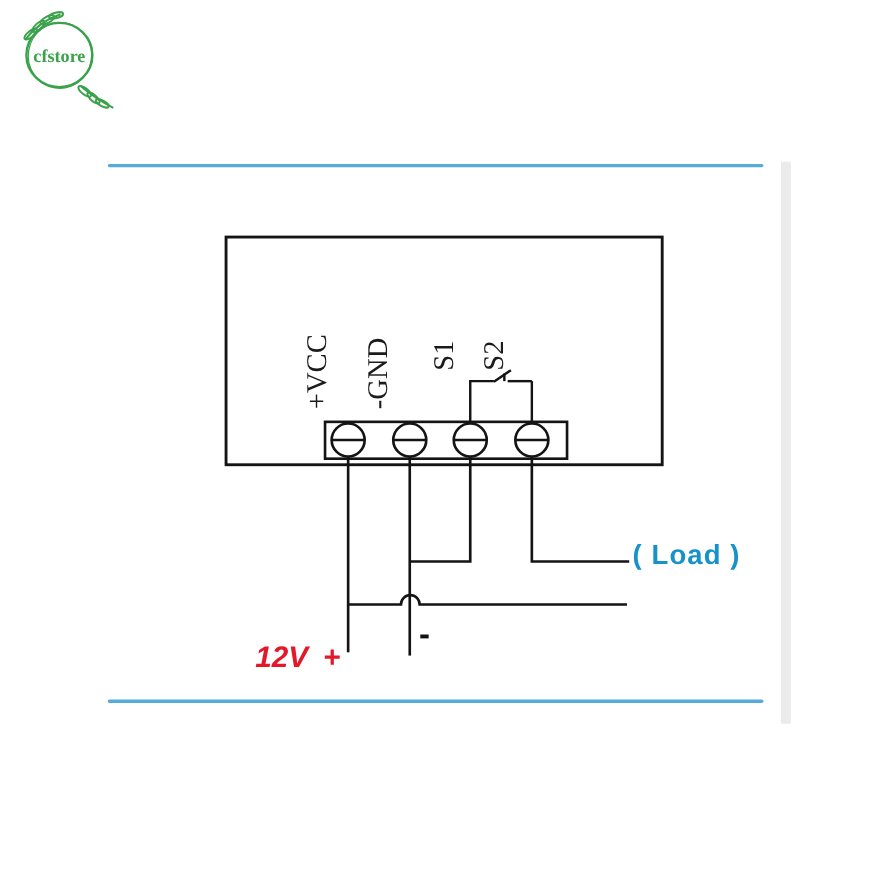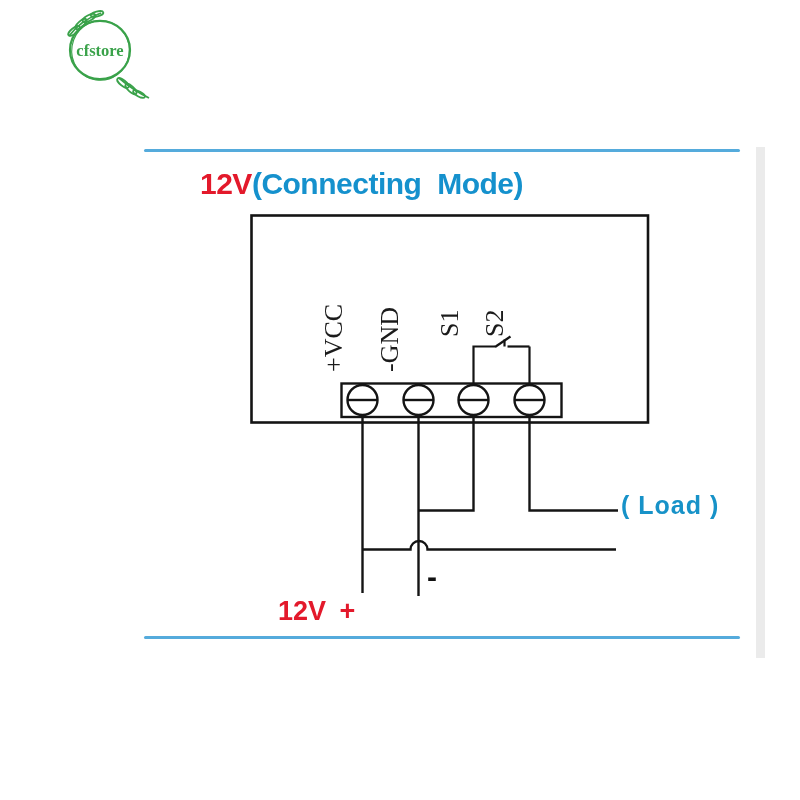--- a/index.html
+++ b/index.html
@@ -1,17 +1,17 @@
 <!DOCTYPE html>
 <html><head>
 <meta charset="utf-8">
 <style>
   html,body{margin:0;padding:0;background:#fff;}
   #canvas{position:relative;width:740px;height:800px;background:#ffffff;overflow:hidden;
-          font-family:"Liberation Sans",sans-serif;margin-left:46px;}
+          font-family:"Liberation Sans",sans-serif;}
   .abs{position:absolute;}
   
   .rule{position:absolute;left:98px;width:596px;height:3px;background:#55abdc;border-radius:2px;}
   #rule-top{top:149px;}
   #rule-bottom{top:636px;}
   
   #edge-shadow{position:absolute;left:710px;top:147px;width:9px;height:511px;background:#ebebeb;}
   
   #title{position:absolute;left:154px;top:167px;font-size:30px;font-weight:bold;
          letter-spacing:-0.5px;white-space:nowrap;}
@@ -21,21 +21,21 @@
   .tlabel{position:absolute;height:28px;line-height:28px;font-family:"Liberation Serif",serif;
           font-size:26px;color:#1b1b1b;white-space:nowrap;transform-origin:0 100%;
           transform:rotate(-90deg);}
   #lbl-vcc{left:302px;top:344px;}  
   #lbl-gnd{left:358px;top:344px;}  
   #lbl-s1{left:418px;top:309px;}   
   #lbl-s2{left:463px;top:309px;}   
   
   .ann{position:absolute;font-weight:bold;white-space:nowrap;}
   #load-label{left:575px;top:491px;font-size:25px;color:#1792c8;letter-spacing:1px;text-align:center;}
-  #supply-plus{left:232px;top:596px;font-size:27px;color:#e3192b;word-spacing:6px;}
+  #supply-plus{left:232px;top:582px;font-size:27px;color:#e3192b;word-spacing:6px;font-style:italic;}
   #supply-minus{left:381px;top:560px;font-size:30px;color:#111111;}
   #supply-label{left:187px;top:596px;font-size:27px;color:#1792c8;letter-spacing:0.5px;}
   svg{position:absolute;left:0;top:0;}
 </style>
 </head>
 <body>
 
 <div id="canvas">
 
   <svg id="logo" class="abs" style="left:15px;top:8px;" width="105" height="105" viewBox="0 0 105 105" fill="none" stroke="#3aa24a">
@@ -54,21 +54,20 @@
       <ellipse cx="39" cy="42" rx="30" ry="29.2" stroke-width="2.2"></ellipse>
       <ellipse cx="39.6" cy="42.4" rx="28.8" ry="29.8" stroke-width="1.1" transform="rotate(9 39 42)"></ellipse>
     </g>
     <text x="39" y="48" text-anchor="middle" stroke="none" font-family="Liberation Serif, serif" font-size="16.5" font-weight="bold" fill="#3aa24a">cfstore</text>
   </svg>
 
   <div id="rule-top" class="rule"></div>
   <div id="rule-bottom" class="rule"></div>
   <div id="edge-shadow"></div>
 
-  <div id="title"><span class="t-red">12V</span><span class="t-blue">(Connecting Mode)</span></div>
 
   <svg id="wiring" width="800" height="800" viewBox="0 0 800 800" fill="none" stroke="#141414">
 
     <rect x="205.5" y="215.5" width="396.5" height="207" stroke-width="2.6"></rect>
 
     <rect x="295.5" y="383.5" width="220" height="33.5" stroke-width="2.4"></rect>
 
     <g stroke-width="2.4">
       <circle cx="316.5" cy="400" r="15" fill="#ffffff"></circle>
         <path d="M301.5 400 H331.5"></path>

